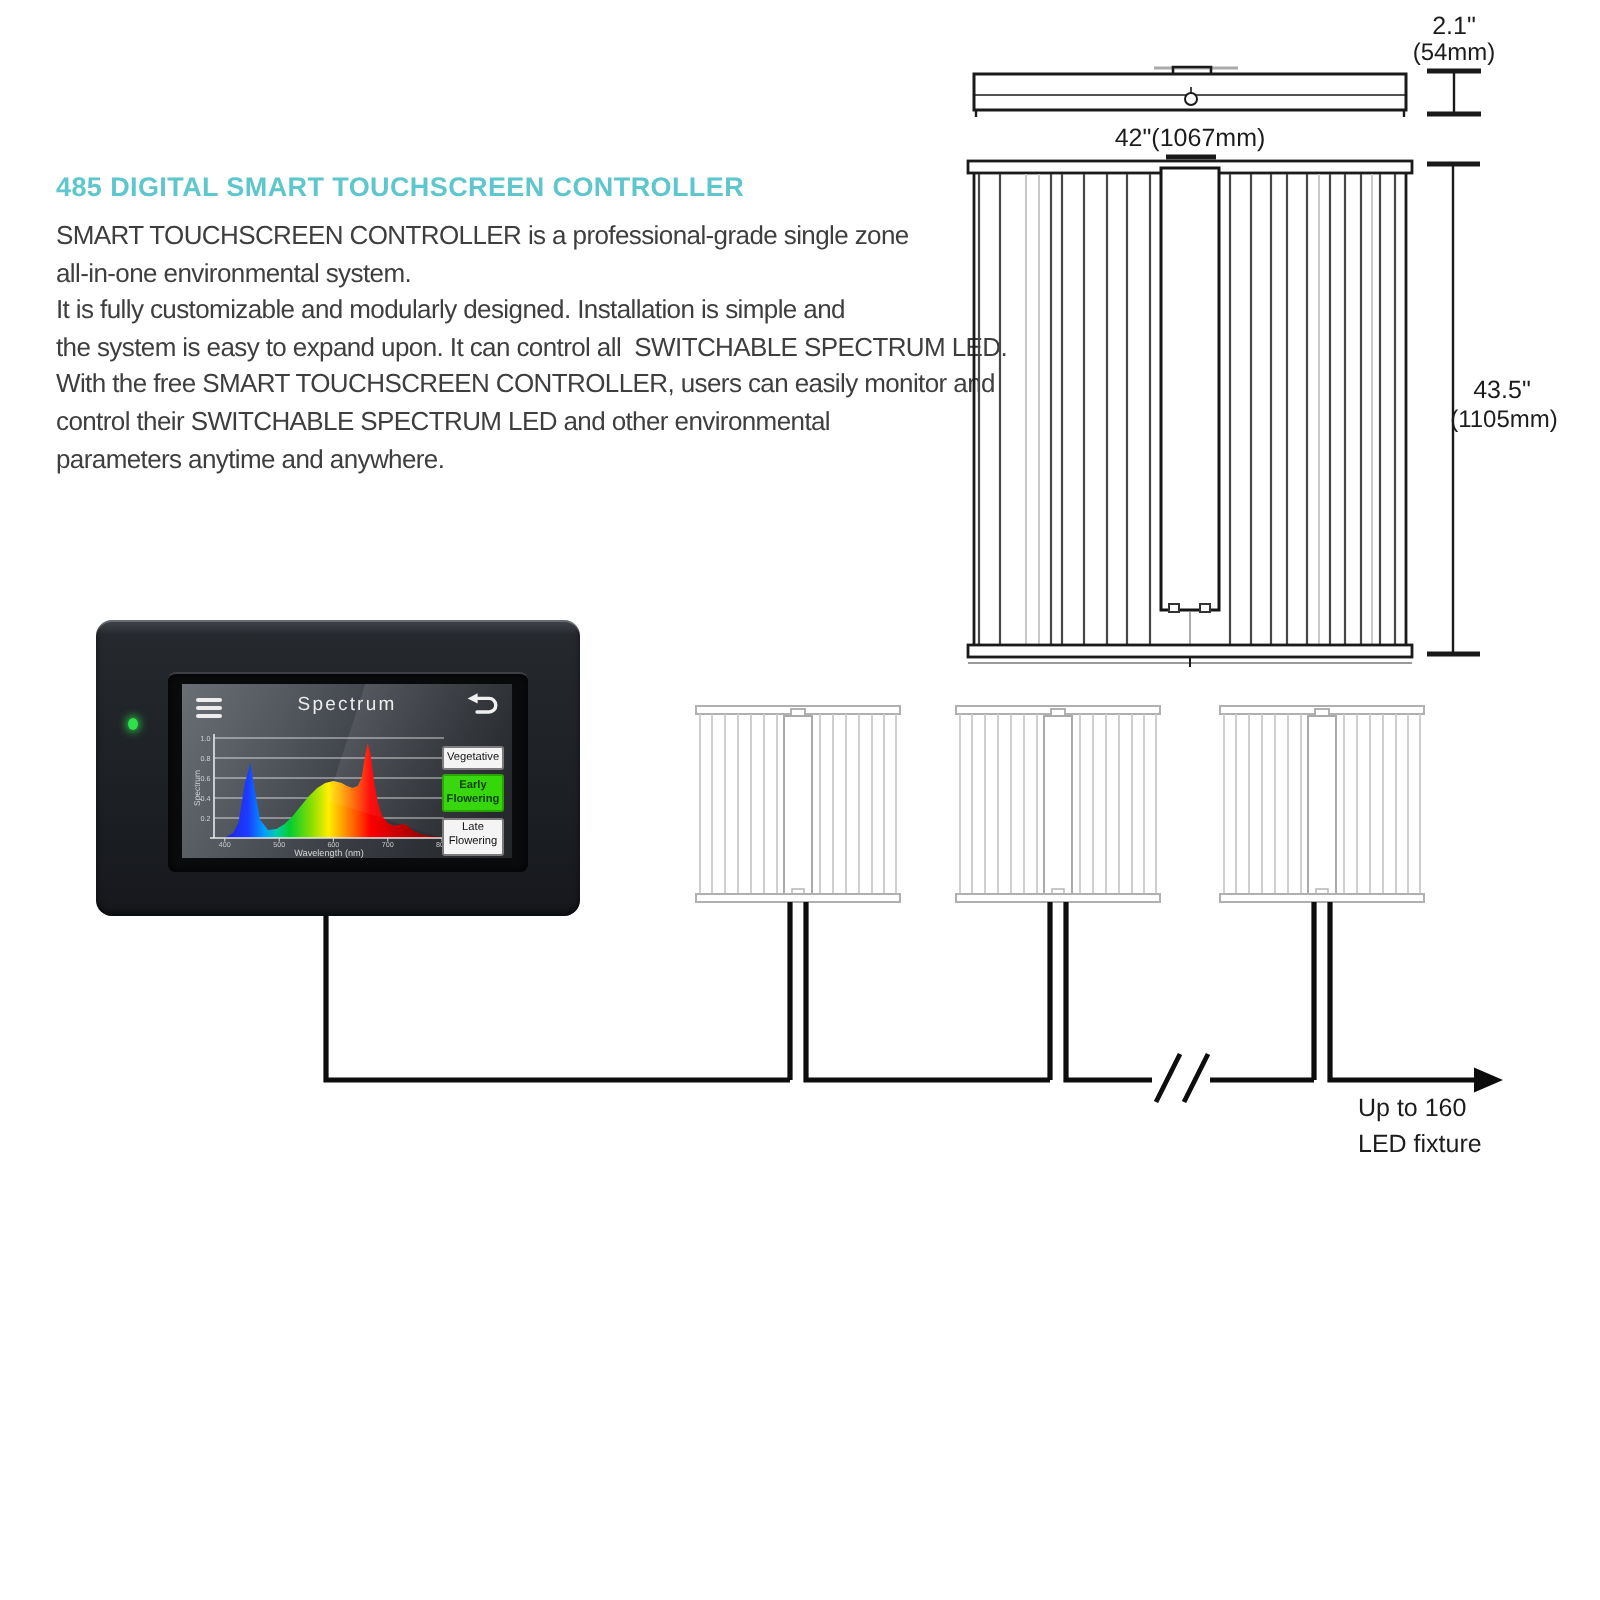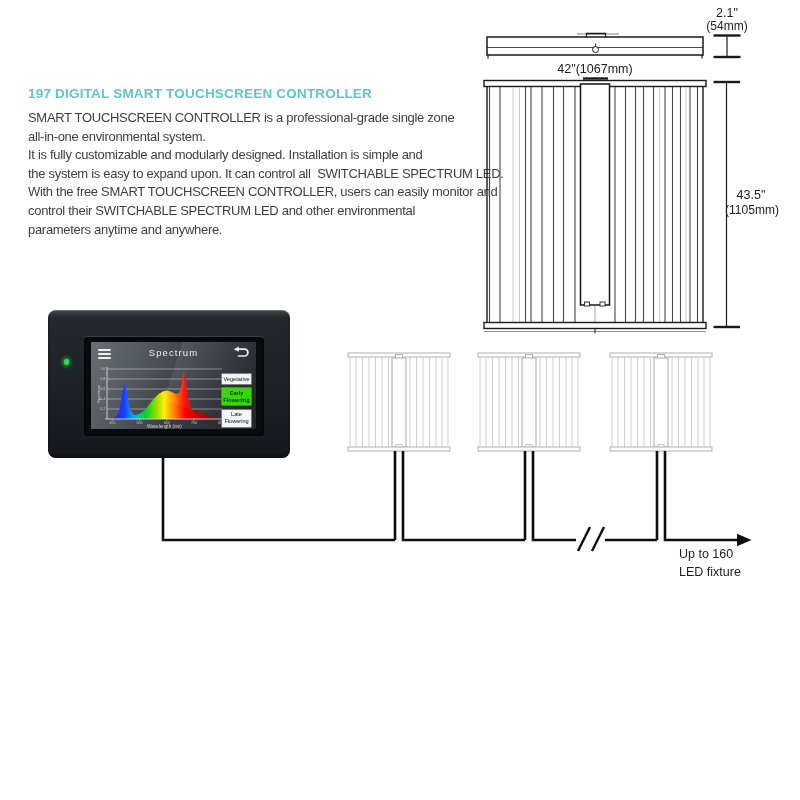--- a/index.html
+++ b/index.html
@@ -127,21 +127,21 @@
 
   <g>
     <path d="M163 450 V540 H395 M395 540 V451 M403 451 V540 H525 M525 540 V451 M533 451 V540 H576 M605 540 H657 M657 540 V451 M665 451 V540 H737" fill="none" stroke="#0d0d0d" stroke-width="2.6"></path>
     <path d="M578 551 L590 527 M592 551 L604 527" stroke="#0d0d0d" stroke-width="2.4" fill="none"></path>
     <polygon points="737,533.8 751.5,540 737,546.2" fill="#0d0d0d"></polygon>
   </g>
   <text x="679" y="558" font-size="12.5">Up to 160</text>
   <text x="679" y="576" font-size="12.5">LED fixture</text>
 </svg>
 
-<div class="page-title">197 DIGITAL SMART TOUCHSCREEN CONTROLLER</div>
+<div class="page-title">485 DIGITAL SMART TOUCHSCREEN CONTROLLER</div>
 <div class="page-desc">SMART TOUCHSCREEN CONTROLLER is a professional-grade single zone
 all-in-one environmental system.
 It is fully customizable and modularly designed. Installation is simple and
 the system is easy to expand upon. It can control all  SWITCHABLE SPECTRUM LED.
 With the free SMART TOUCHSCREEN CONTROLLER, users can easily monitor and
 control their SWITCHABLE SPECTRUM LED and other environmental
 parameters anytime and anywhere.</div>
 
 <div class="controller">
   <div class="led"></div>

